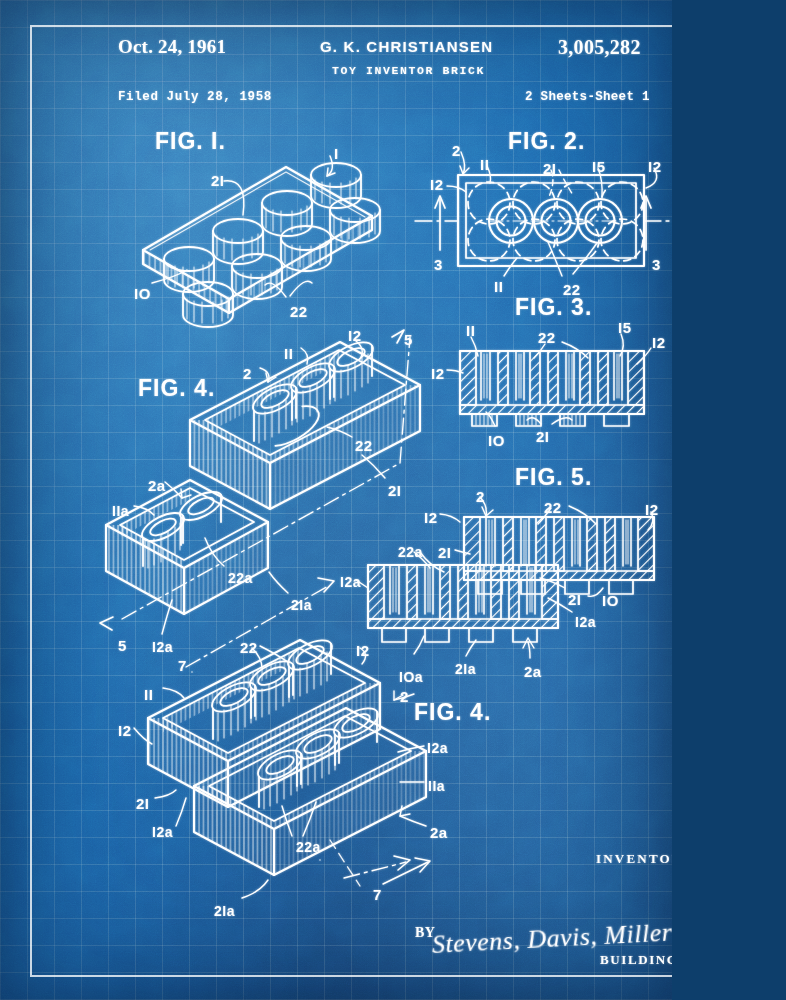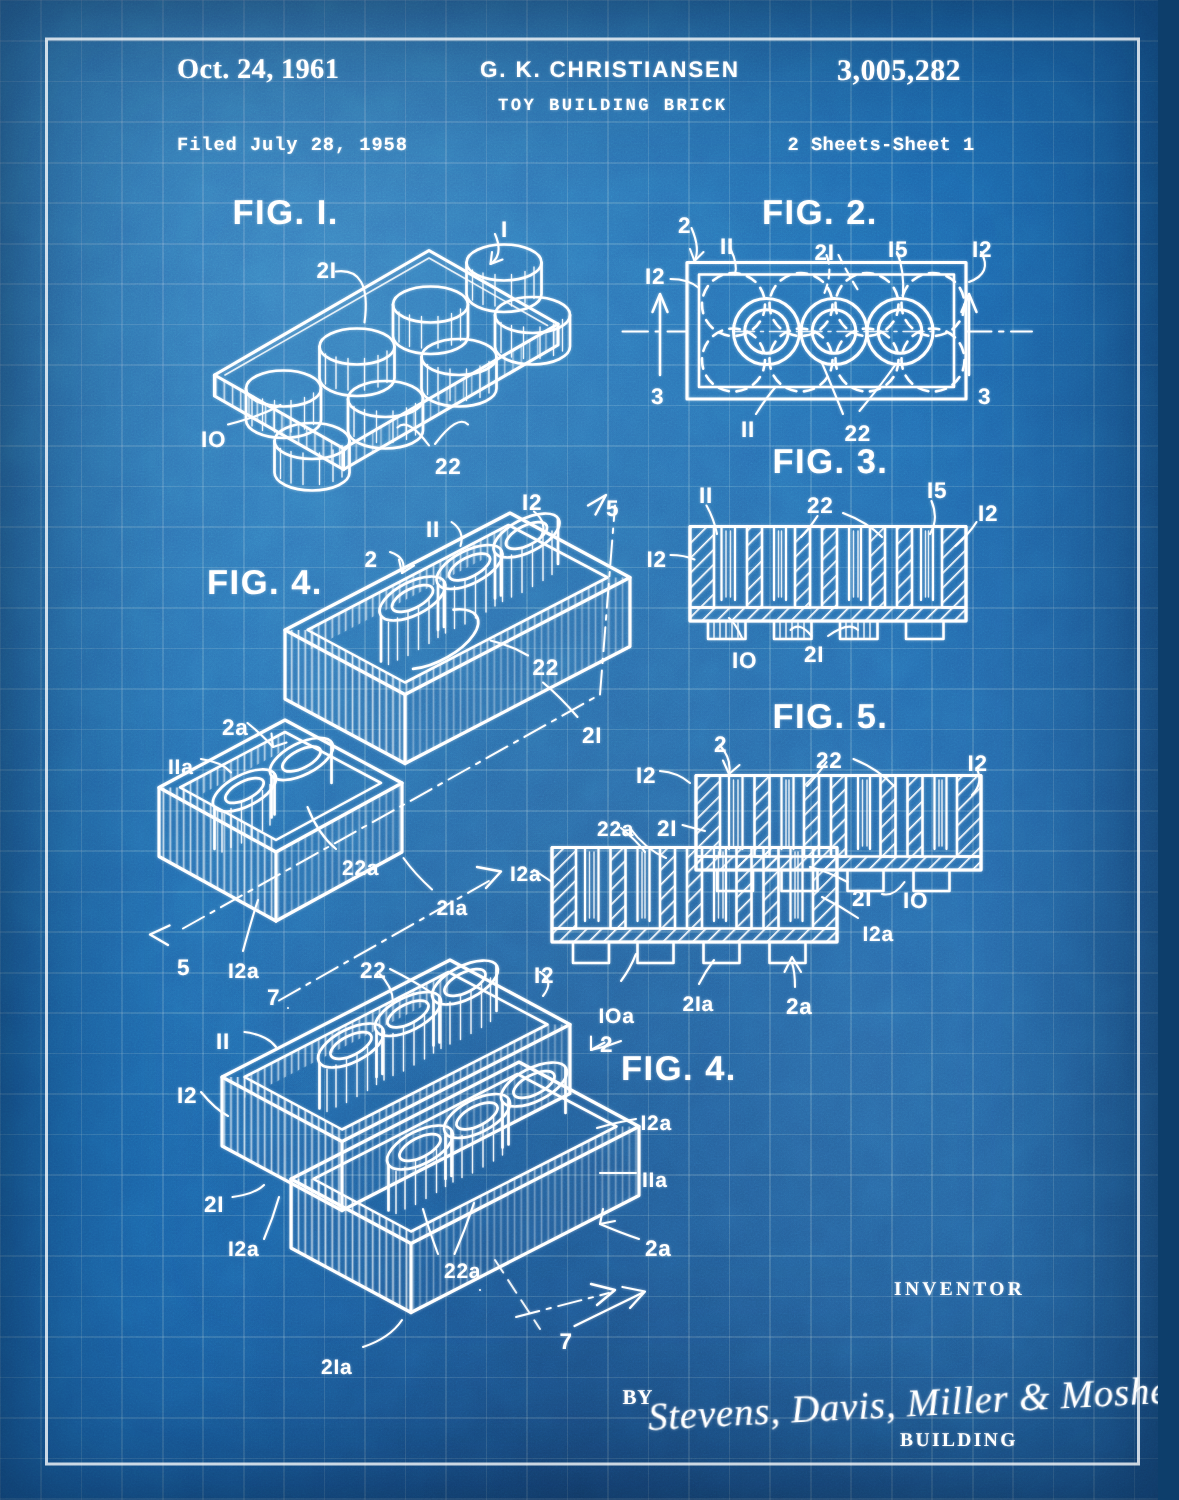--- a/index.html
+++ b/index.html
@@ -1,18 +1,18 @@
 <!DOCTYPE html>
 <html><head>
 <meta charset="utf-8">
 <title>Patent Blueprint</title>
 <style>
   html,body{margin:0;padding:0;background:#0d3e6b;}
   #page{
-    position:relative;width:772px;height:1000px;overflow:hidden;
+    position:relative;width:672px;height:1000px;overflow:hidden;
     font-family:"Liberation Sans",sans-serif;
     background:
       radial-gradient(ellipse at 30% 20%, rgba(255,255,255,.10) 0%, rgba(255,255,255,0) 55%),
       radial-gradient(ellipse at 75% 70%, rgba(255,255,255,.07) 0%, rgba(255,255,255,0) 60%),
       radial-gradient(ellipse at 50% 100%, rgba(0,0,0,.22) 0%, rgba(0,0,0,0) 55%),
       linear-gradient(135deg,#2a74ba 0%,#1c65ad 40%,#1b5fa6 70%,#17538f 100%);
   }
   
   #grid{
     position:absolute;inset:0;
@@ -76,21 +76,21 @@
     <rect width="786" height="1000" filter="url(#grain)" opacity="0.55"></rect>
     <rect width="786" height="1000" filter="url(#grain2)" opacity="0.30"></rect>
   </svg>
 
   <div id="vignette"></div>
   <div id="frame"></div>
 
   <div class="txt hdr-date" style="left:118px;top:36px;">Oct. 24, 1961</div>
   <div class="txt hdr-name" style="left:320px;top:38px;">G. K. CHRISTIANSEN</div>
   <div class="txt hdr-num" style="left:558px;top:36px;">3,005,282</div>
-  <div class="txt hdr-sub" style="left:332px;top:64px;">TOY BUILDING BRICK</div>
+  <div class="txt hdr-sub" style="left:332px;top:64px;">TOY INVENTOR BRICK</div>
   <div class="txt hdr-filed" style="left:118px;top:90px;">Filed July 28, 1958</div>
   <div class="txt hdr-sheets" style="left:525px;top:90px;">2 Sheets-Sheet 1</div>
 
   <div class="svgwrap">
   <svg width="786" height="1000" viewBox="0 0 786 1000" fill="none" stroke="#ffffff" stroke-linecap="round" stroke-linejoin="round">
 
     <defs>
 
       <pattern id="hatch" width="7" height="7" patternTransform="rotate(45)" patternUnits="userSpaceOnUse">
         <line x1="0" y1="0" x2="0" y2="7" stroke="#ffffff" stroke-width="2.1"></line>

